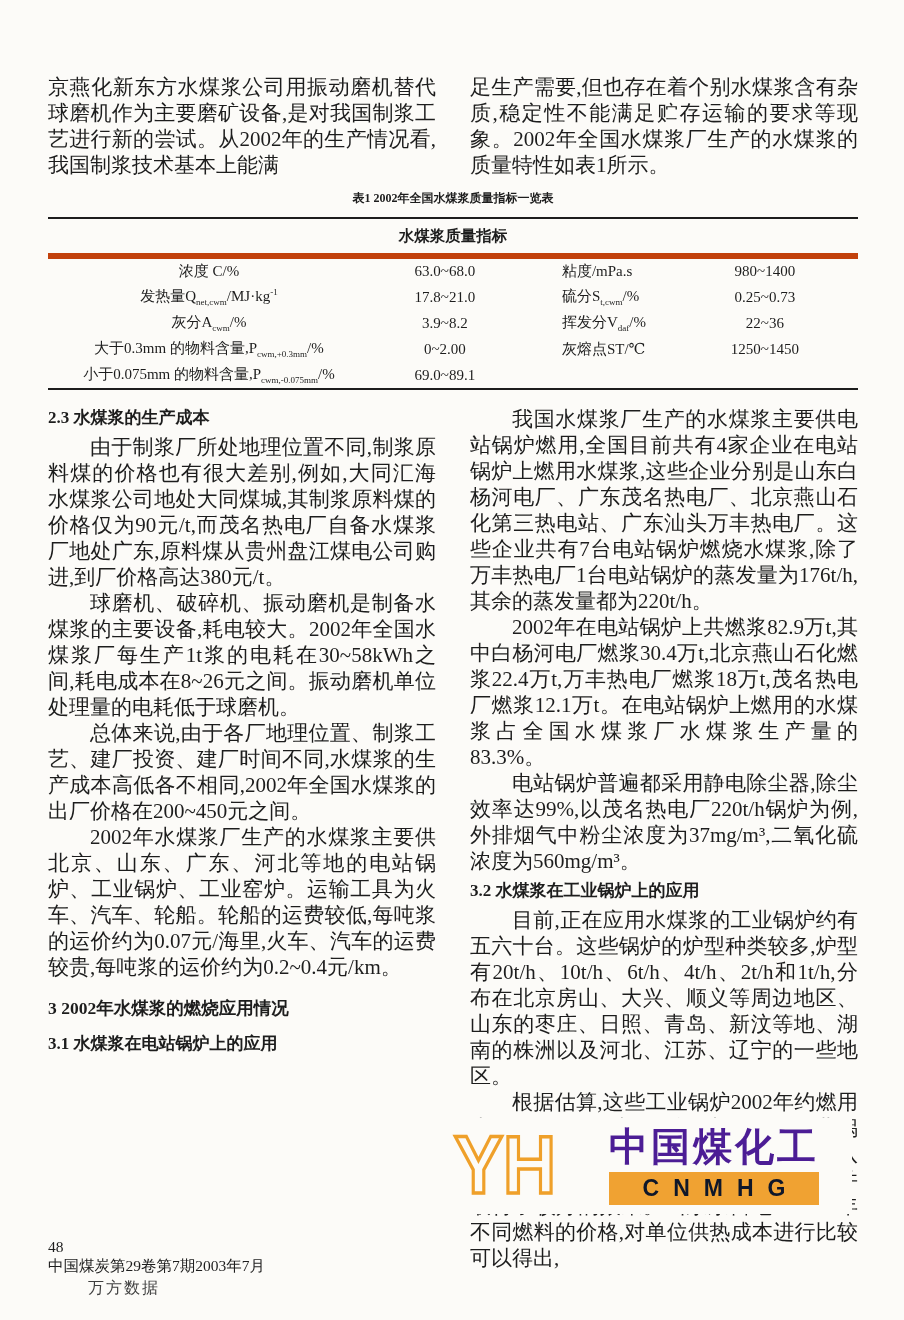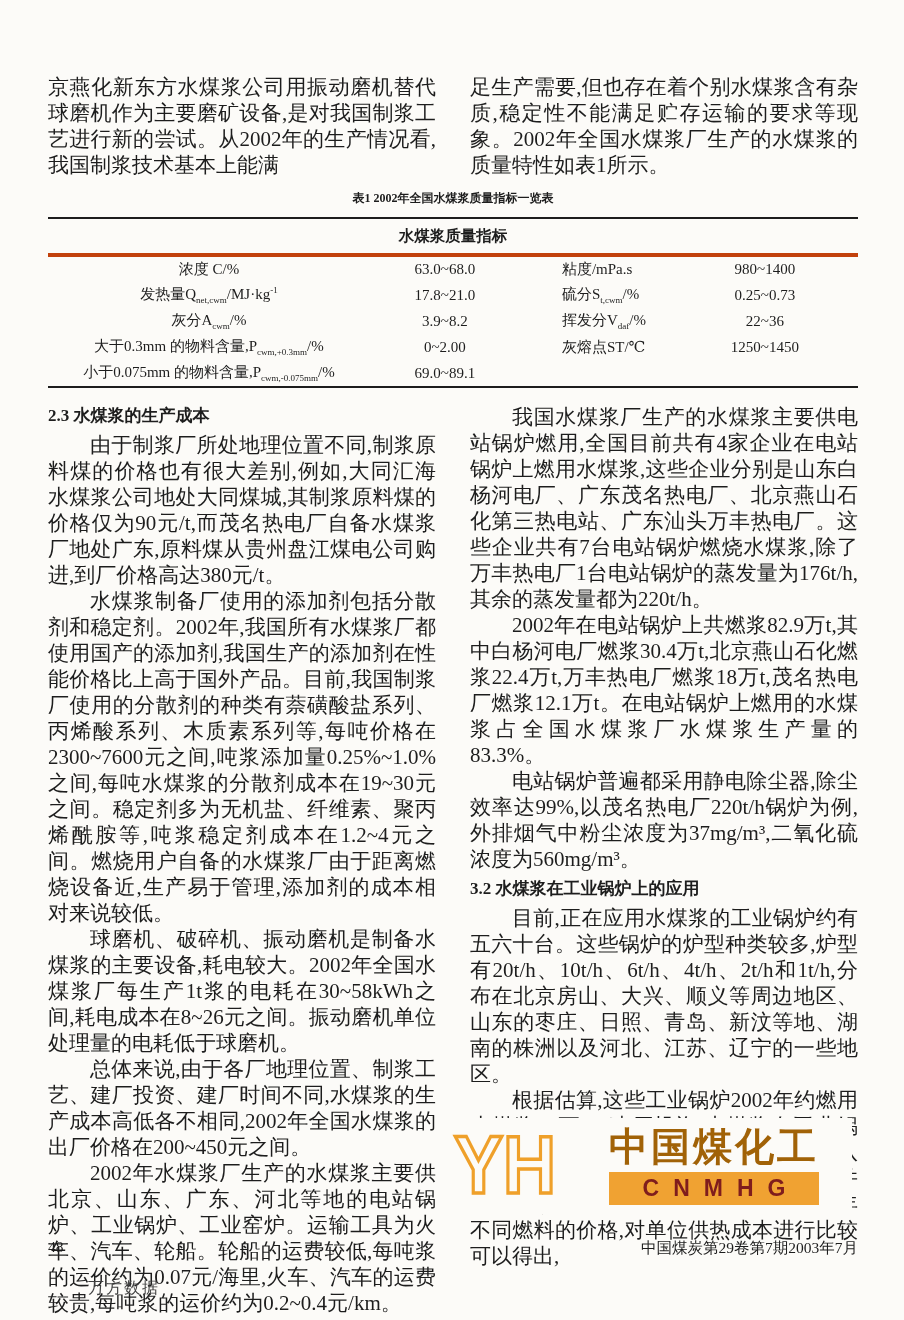--- a/index.html
+++ b/index.html
@@ -30,21 +30,21 @@
   .table-title { text-align: center; font-weight: bold; font-size: 12px; margin: 6px 0 10px; }
   table.qtable {
     width: 100%;
     border-collapse: collapse;
     border-top: 2px solid #1d1d1d;
     border-bottom: 2px solid #1d1d1d;
     font-size: 15px;
   }
   .qtable th {
     font-weight: bold; font-size: 15.5px; text-align: center;
-    padding: 7px 0 6px; border-bottom: 4px solid #c2410c;
+    padding: 7px 0 6px; border-bottom: 6px solid #c2410c;
   }
   .qtable td { padding: 3px 0; vertical-align: middle; }
   td.c-l1 { width: 39%; text-align: center; padding-left: 6px; }
   td.c-v1 { width: 20%; text-align: center; }
   td.c-l2 { width: 18%; text-align: left; padding-left: 36px; }
   td.c-v2 { width: 23%; text-align: center; }
   .qtable sub, .qtable sup { font-size: 0.6em; }
 
   
   .body-cols { margin-top: 16px; }
@@ -56,43 +56,44 @@
   .sec-major {
     font-size: 17.5px; font-weight: bold;
     margin: 16px 0 12px;
   }
 
   
   .footer {
     position: absolute; left: 48px; right: 46px; top: 1238px;
     display: flex; justify-content: space-between;
     font-size: 15.5px;
+    flex-direction: column;
   }
   .wanfang {
     position: absolute; left: 88px; top: 1278px;
     font-size: 16px; color: #3f3f3f; letter-spacing: 2px;
   }
 
   
   .cnmhg {
     position: absolute; left: 452px; top: 1118px;
     width: 400px; height: 96px;
     background: #fcfbf8;
     display: flex; align-items: center; gap: 41px;
   }
   .yh-wrap { flex: 0 0 auto; }
   .cn-right { margin-left: 8px; display: inline-block; }
   .cn-title {
     font-family: "Liberation Sans", "DejaVu Sans", sans-serif;
-    font-size: 39px; font-weight: bold; color: #a16207;
+    font-size: 39px; font-weight: bold; color: #4c1d95;
     letter-spacing: 3px; line-height: 1.05; white-space: nowrap;
   }
   .cn-badge {
     margin-top: 4px;
-    background: #f0a232; color: #7f1d1d;
+    background: #f0a232; color: #0f172a;
     font-family: "Liberation Sans", "DejaVu Sans", sans-serif;
     font-size: 23px; font-weight: bold;
     letter-spacing: 14px;
     padding: 3px 0 3px 14px;
     text-align: center;
   }
 </style>
 </head>
 <body>
 
@@ -143,21 +144,20 @@
           <td class="c-v2"></td>
         </tr>
       </tbody>
     </table>
   </div>
 
   <div class="cols body-cols">
     <div class="col">
       <h4 class="sec first">2.3 水煤浆的生产成本</h4>
       <p class="para indent">由于制浆厂所处地理位置不同,制浆原料煤的价格也有很大差别,例如,大同汇海水煤浆公司地处大同煤城,其制浆原料煤的价格仅为90元/t,而茂名热电厂自备水煤浆厂地处广东,原料煤从贵州盘江煤电公司购进,到厂价格高达380元/t。</p>
-      <p class="para indent">水煤浆制备厂使用的添加剂包括分散剂和稳定剂。2002年,我国所有水煤浆厂都使用国产的添加剂,我国生产的添加剂在性能价格比上高于国外产品。目前,我国制浆厂使用的分散剂的种类有萘磺酸盐系列、丙烯酸系列、木质素系列等,每吨价格在2300~7600元之间,吨浆添加量0.25%~1.0%之间,每吨水煤浆的分散剂成本在19~30元之间。稳定剂多为无机盐、纤维素、聚丙烯酰胺等,吨浆稳定剂成本在1.2~4元之间。燃烧用户自备的水煤浆厂由于距离燃烧设备近,生产易于管理,添加剂的成本相对来说较低。</p>
       <p class="para indent">球磨机、破碎机、振动磨机是制备水煤浆的主要设备,耗电较大。2002年全国水煤浆厂每生产1t浆的电耗在30~58kWh之间,耗电成本在8~26元之间。振动磨机单位处理量的电耗低于球磨机。</p>
       <p class="para indent">总体来说,由于各厂地理位置、制浆工艺、建厂投资、建厂时间不同,水煤浆的生产成本高低各不相同,2002年全国水煤浆的出厂价格在200~450元之间。</p>
       <p class="para indent">2002年水煤浆厂生产的水煤浆主要供北京、山东、广东、河北等地的电站锅炉、工业锅炉、工业窑炉。运输工具为火车、汽车、轮船。轮船的运费较低,每吨浆的运价约为0.07元/海里,火车、汽车的运费较贵,每吨浆的运价约为0.2~0.4元/km。</p>
       <h3 class="sec-major">3 2002年水煤浆的燃烧应用情况</h3>
       <h4 class="sec">3.1 水煤浆在电站锅炉上的应用</h4>
     </div>
     <div class="col">
       <p class="para indent">我国水煤浆厂生产的水煤浆主要供电站锅炉燃用,全国目前共有4家企业在电站锅炉上燃用水煤浆,这些企业分别是山东白杨河电厂、广东茂名热电厂、北京燕山石化第三热电站、广东汕头万丰热电厂。这些企业共有7台电站锅炉燃烧水煤浆,除了万丰热电厂1台电站锅炉的蒸发量为176t/h,其余的蒸发量都为220t/h。</p>
       <p class="para indent">2002年在电站锅炉上共燃浆82.9万t,其中白杨河电厂燃浆30.4万t,北京燕山石化燃浆22.4万t,万丰热电厂燃浆18万t,茂名热电厂燃浆12.1万t。在电站锅炉上燃用的水煤浆占全国水煤浆厂水煤浆生产量的83.3%。</p>
       <p class="para indent">电站锅炉普遍都采用静电除尘器,除尘效率达99%,以茂名热电厂220t/h锅炉为例,外排烟气中粉尘浓度为37mg/m³,二氧化硫浓度为560mg/m³。</p>

